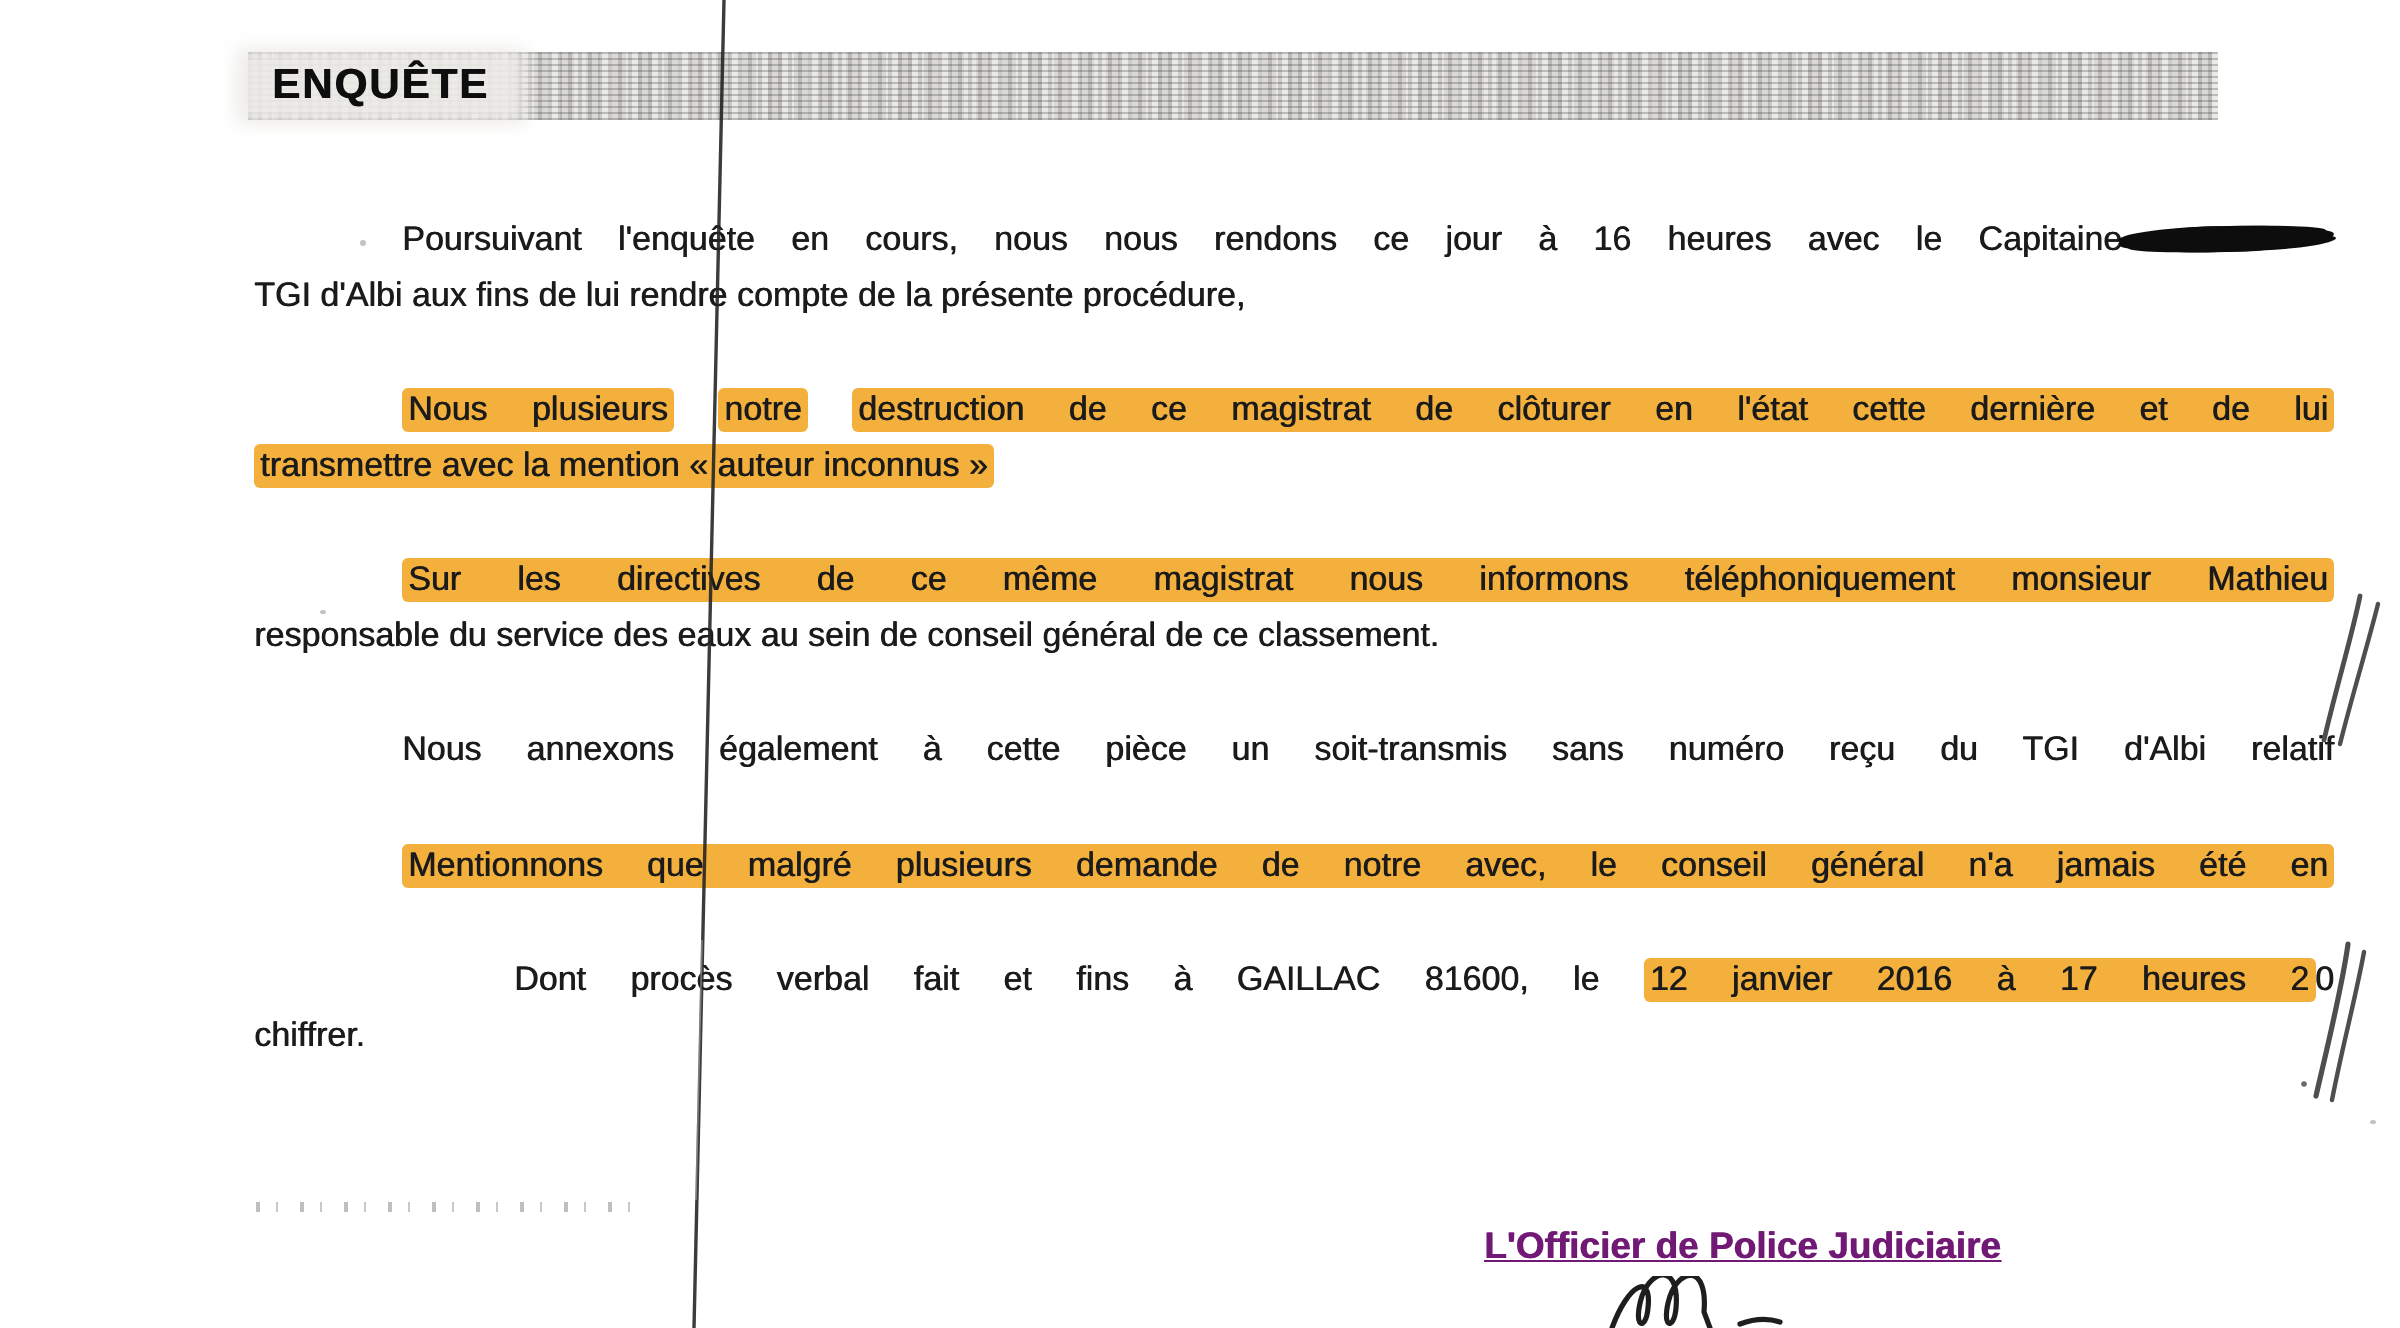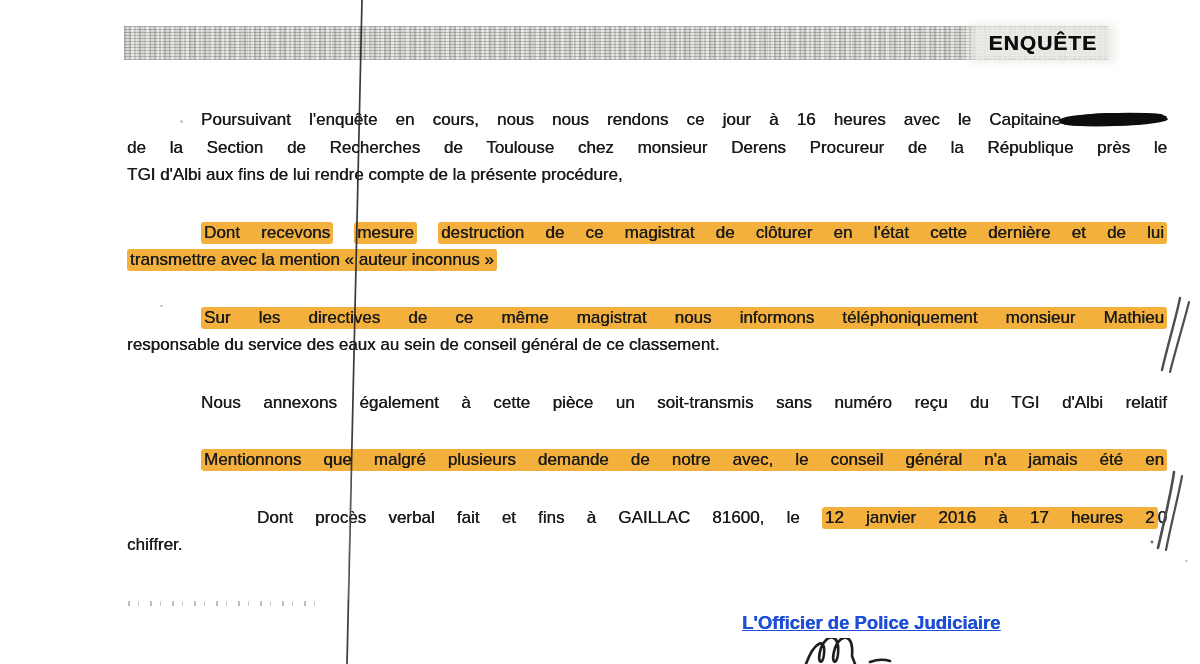--- a/index.html
+++ b/index.html
@@ -19,21 +19,21 @@
   
   .header-bar {
     position: absolute;
     left: 124px; top: 26px;
     width: 985px; height: 34px;
     background-color: #e4e3e0;
     background-image:
       repeating-linear-gradient(0deg, rgba(45,45,45,0.25) 0 1px, rgba(255,255,255,0) 1px 3px),
       repeating-linear-gradient(90deg, rgba(60,60,60,0.16) 0 2px, rgba(255,255,255,0.14) 2px 5px),
       repeating-linear-gradient(90deg, rgba(0,0,0,0.07) 0 7px, rgba(255,255,255,0.10) 7px 13px);
-    display: flex; align-items: center; justify-content: flex-end;
+    display: flex; align-items: center; justify-content: flex-start;
   }
   .header-title {
     font-weight: bold;
     font-size: 21px;
     letter-spacing: 1px;
     color: #0e0e0e;
     background: rgba(236,235,232,0.9);
     padding: 1px 12px;
     box-shadow: 0 0 8px 6px rgba(236,235,232,0.9);
     text-shadow: 0.4px 0 0 #0e0e0e;
@@ -74,21 +74,21 @@
   }
 
   
   .signature-title {
     position: absolute;
     left: 742px; top: 612px;
     font-size: 18.5px;
     font-weight: bold;
     text-decoration: underline;
     text-shadow: 0.4px 0 0 currentColor;
-    color: #1d4ed8;
+    color: #701a75;
   }
   .signature-svg {
     position: absolute;
     left: 800px; top: 638px;
   }
 
   
   .fold-line-svg {
     position: absolute; left: 0; top: 0;
     pointer-events: none;
@@ -111,25 +111,24 @@
 
 <div class="page">
 
   <div class="header-bar">
     <span class="header-title">ENQUÊTE</span>
   </div>
 
   <div class="doc-body">
       <div class="para">
         <div class="line justify indent-normal"><span>Poursuivant l'enquête en cours, nous nous rendons ce jour à 16 heures avec le Capitaine</span><span class="redaction"></span></div>
-        <div class="line justify"><span>de la Section de Recherches de Toulouse chez monsieur Derens Procureur de la République près le</span></div>
         <div class="line"><span>TGI d'Albi aux fins de lui rendre compte de la présente procédure,</span></div>
       </div>
       <div class="para">
-        <div class="line justify indent-normal"><span class="hl">Dont recevons</span><span> </span><span class="hl">mesure</span><span> </span><span class="hl">destruction de ce magistrat de clôturer en l'état cette dernière et de lui</span></div>
+        <div class="line justify indent-normal"><span class="hl">Nous plusieurs</span><span> </span><span class="hl">notre</span><span> </span><span class="hl">destruction de ce magistrat de clôturer en l'état cette dernière et de lui</span></div>
         <div class="line"><span class="hl">transmettre avec la mention « auteur inconnus »</span></div>
       </div>
       <div class="para">
         <div class="line justify indent-normal"><span class="hl">Sur les directives de ce même magistrat nous informons téléphoniquement monsieur Mathieu</span></div>
         <div class="line"><span>responsable du service des eaux au sein de  conseil général de ce classement.</span></div>
       </div>
       <div class="para">
         <div class="line justify indent-normal"><span>Nous annexons également à cette pièce un soit-transmis sans numéro reçu du TGI d'Albi relatif</span></div>
       </div>
       <div class="para">

